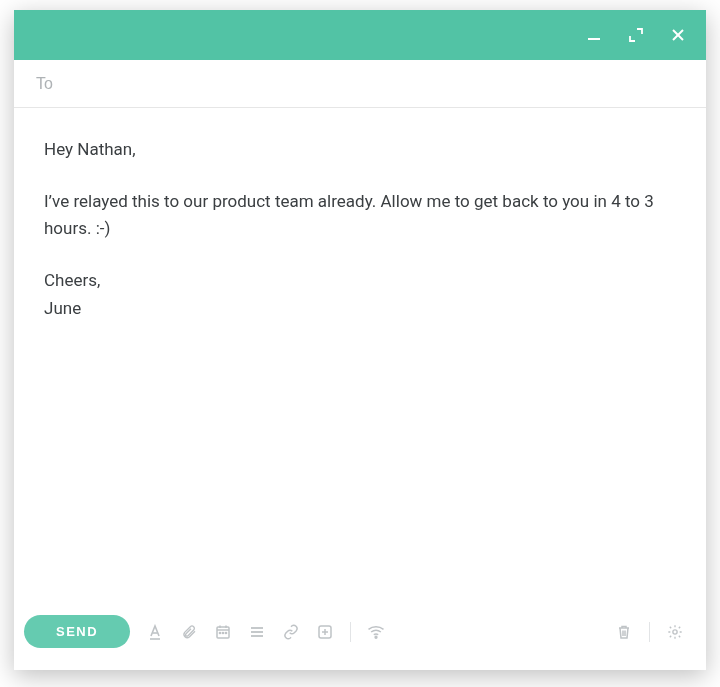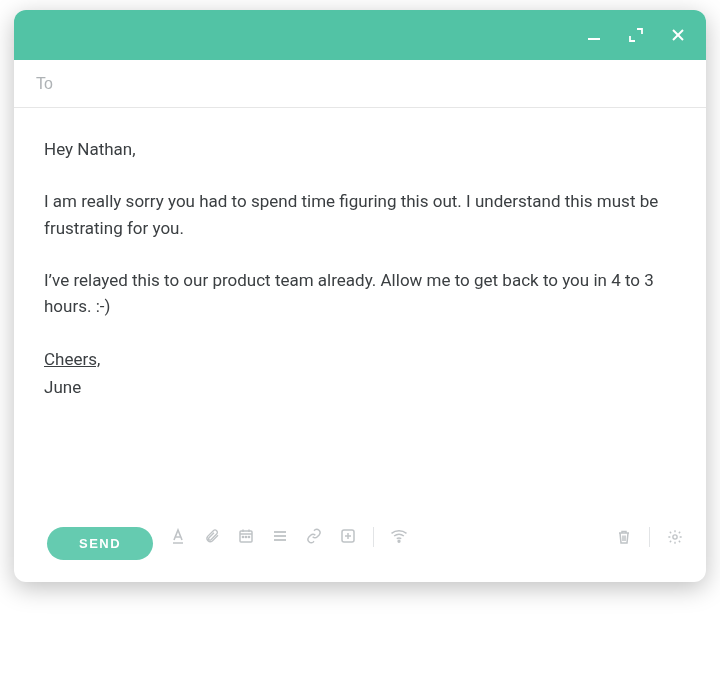--- a/index.html
+++ b/index.html
@@ -5,24 +5,24 @@
   * { box-sizing: border-box; margin: 0; padding: 0; }
   body {
     font-family: -apple-system, BlinkMacSystemFont, "Segoe UI", Roboto, Helvetica, Arial, sans-serif;
     background: #fff;
     width: 720px;
     height: 687px;
     overflow: hidden;
   }
   .window {
     width: 692px;
-    height: 572px;
+    height: 660px;
     margin: 10px auto;
     background: #fff;
-    border-radius: 12px;
+    border-radius: 0;
     box-shadow: 0 6px 24px rgba(0,0,0,0.25);
     display: flex;
     flex-direction: column;
     overflow: hidden;
   }
   .titlebar {
     height: 50px;
     background: #52c3a5;
     display: flex;
     justify-content: flex-end;
@@ -58,25 +58,25 @@
   .body-area {
     flex: 1;
     padding: 28px 16px 10px 30px;
     font-size: 17px;
     line-height: 1.55;
     color: #3b3f42;
     overflow-y: auto;
   }
   .body-area p { margin-bottom: 26px; }
   .body-area p:last-child { margin-bottom: 12px; }
-  .sig-line { margin-bottom: 2px !important; text-decoration: underline; }
+  .sig-line { margin-bottom: 2px !important; }
   .toolbar {
     display: flex;
-    align-items: flex-start;
-    padding: 14px 22px 22px 33px;
+    align-items: center;
+    padding: 14px 22px 22px 10px;
     gap: 16px;
   }
   .send-btn {
     background: #65cbb0;
     color: #fff;
     border: none;
     border-radius: 999px;
     padding: 9px 32px;
     font-size: 13px;
     font-weight: 600;
@@ -131,21 +131,20 @@
   </div>
 
   <div class="fields">
     <div class="field-row">
       <input class="field-input" placeholder="To" style="">
     </div>
   </div>
 
   <div class="body-area">
     <p>Hey Nathan,</p>
-    <p>I am really sorry you had to spend time figuring this out. I understand this must be frustrating for you.</p>
     <p>I’ve relayed this to our product team already. Allow me to get back to you in 4 to 3 hours. :-)</p>
     <p class="sig-line">Cheers,</p>
     <p>June</p>
   </div>
 
   <div class="toolbar">
     <button class="send-btn">SEND</button>
 
     <div class="tb-group">
       <div class="tb-icon">

